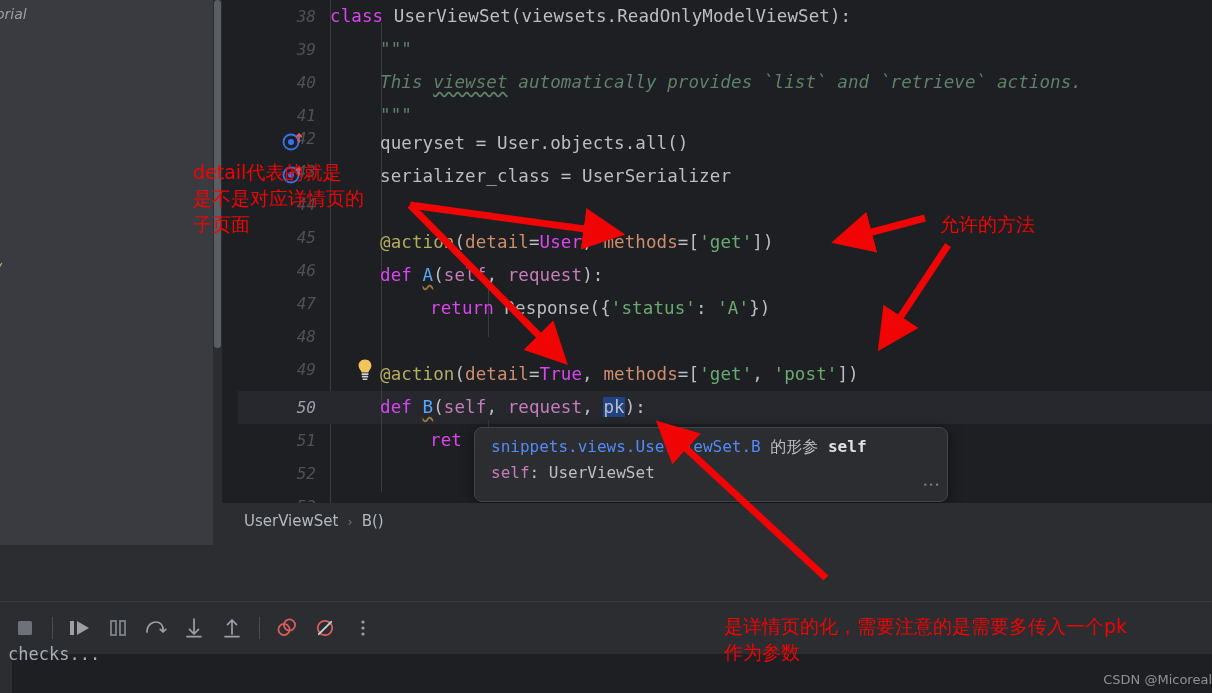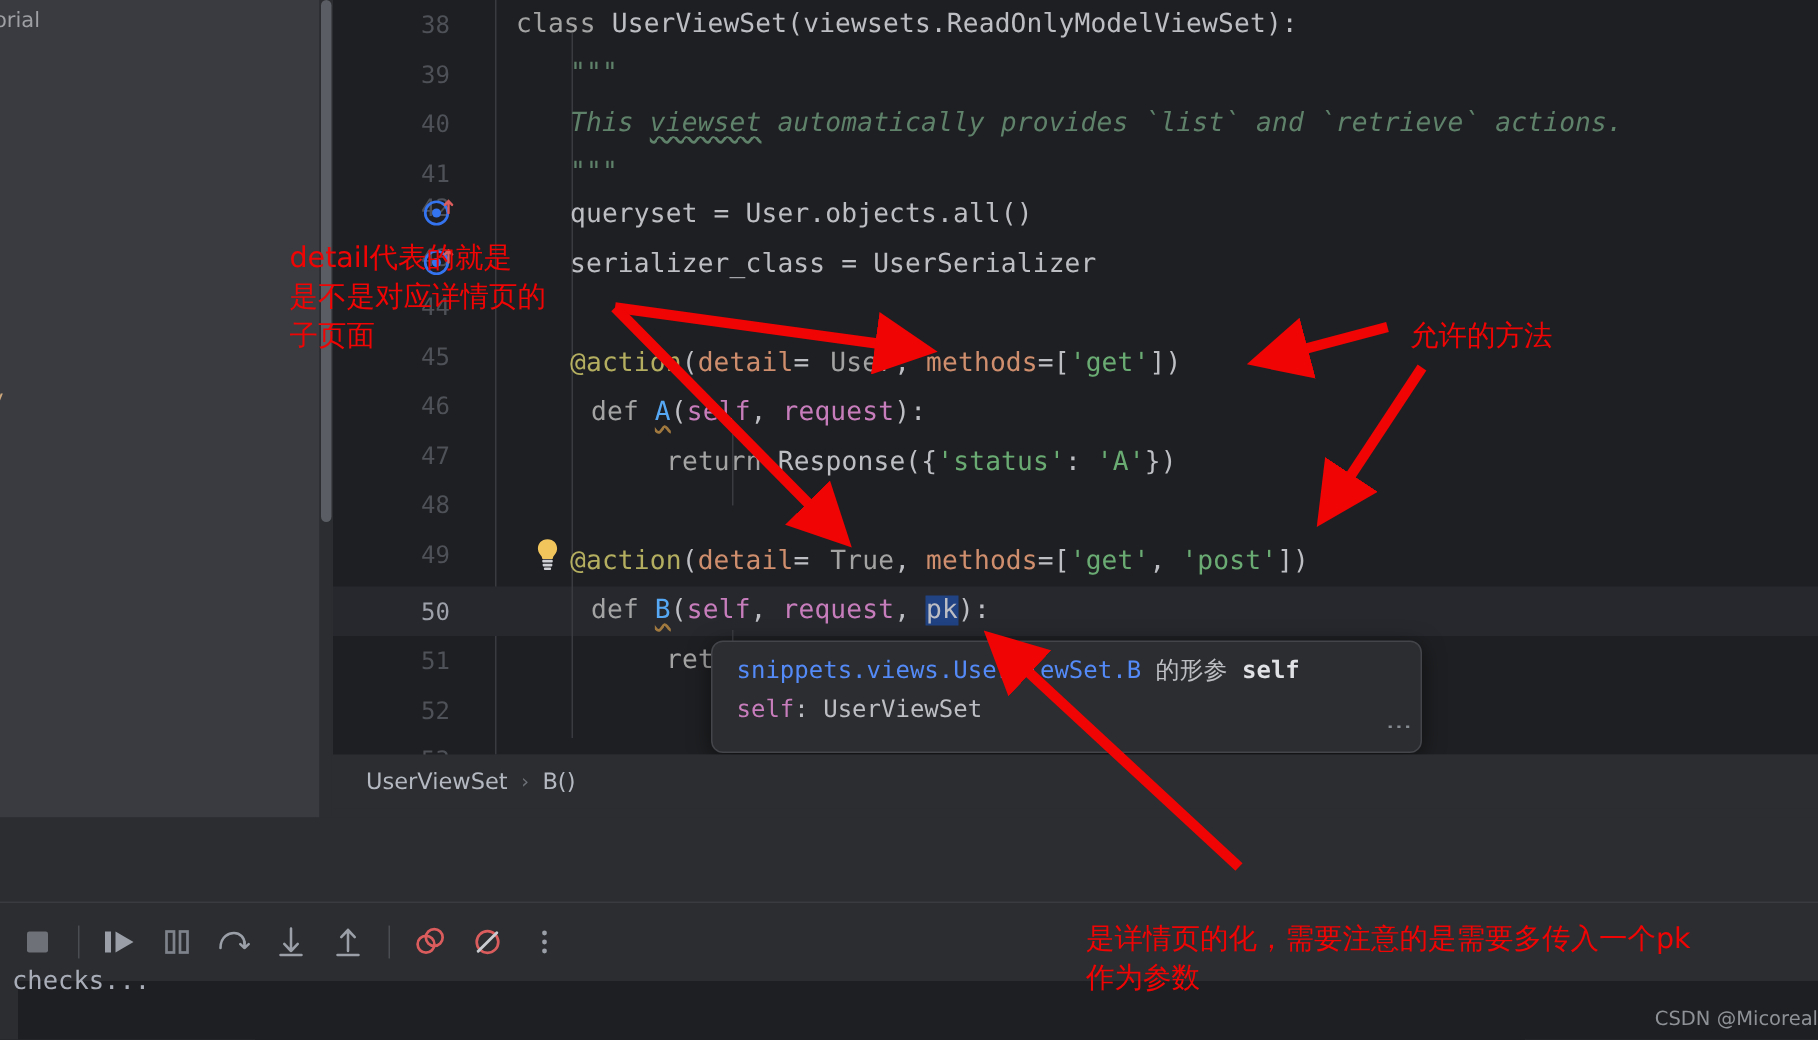--- a/index.html
+++ b/index.html
@@ -8,20 +8,21 @@
     background: #2b2d30;
     font-family: "DejaVu Sans", "Liberation Sans", sans-serif;
     overflow: hidden;
   }
   #root { position: relative; width: 1212px; height: 693px; }
 
   
   .left-panel {
     position: absolute; left: 0; top: 0; width: 213px; height: 545px;
     background: #393b40;
+    font-style: italic;
   }
   .left-panel-title {
     position: absolute; left: -4px; top: 6px;
     font-size: 14px; color: #9ea0a4; white-space: nowrap;
   }
   .left-panel-item {
     position: absolute; left: -6px; top: 258px;
     font-size: 14px; color: #cfa97d; white-space: nowrap;
   }
   .left-scroll-track {
@@ -45,40 +46,41 @@
   .gutter-sep {
     position: absolute; left: 108px; top: 0; width: 1px; height: 503px;
     background: #393b40;
   }
   .code-area {
     position: absolute; left: 108px; top: 0; right: 0; height: 503px;
     overflow: hidden;
   }
 
   .line {
-    position: absolute; left: 0; width: 100%; height: 33px;
+    position: absolute; left: 16px; width: 100%; height: 33px;
     line-height: 33px;
+    font-style: italic;
   }
   .line.current { background: #26282e; }
   .lineno {
     position: absolute; right: 0; width: 108px; height: 33px;
     line-height: 33px; text-align: right; padding-right: 30px;
     font-family: "DejaVu Sans Mono", "Liberation Mono", monospace;
     font-size: 16px; color: #4e5157;
   }
   .lineno.active { color: #9da0a8; }
   .code {
     position: absolute; left: 0; height: 33px; line-height: 33px;
     font-family: "DejaVu Sans Mono", "Liberation Mono", monospace;
     font-size: 17.5px; white-space: pre; color: #bcbec4;
     letter-spacing: 0.1px;
   }
 
   
-  .t-kw  { color: #a3a3a3; padding-left: 14px; }
+  .t-kw  { color: #d946ef; }
   .t-cls { color: #bcbec4; }
   .t-def { color: #56a8f5; }
   .t-param { color: #c77dbb; }
   .t-str { color: #6aab73; }
   .t-doc { color: #5f826b; font-style: italic; }
   .t-deco{ color: #b3ae60; }
   .t-plain { color: #bcbec4; }
   .t-kwarg { color: #cf8e6d; }
 
   .sq-underline {

